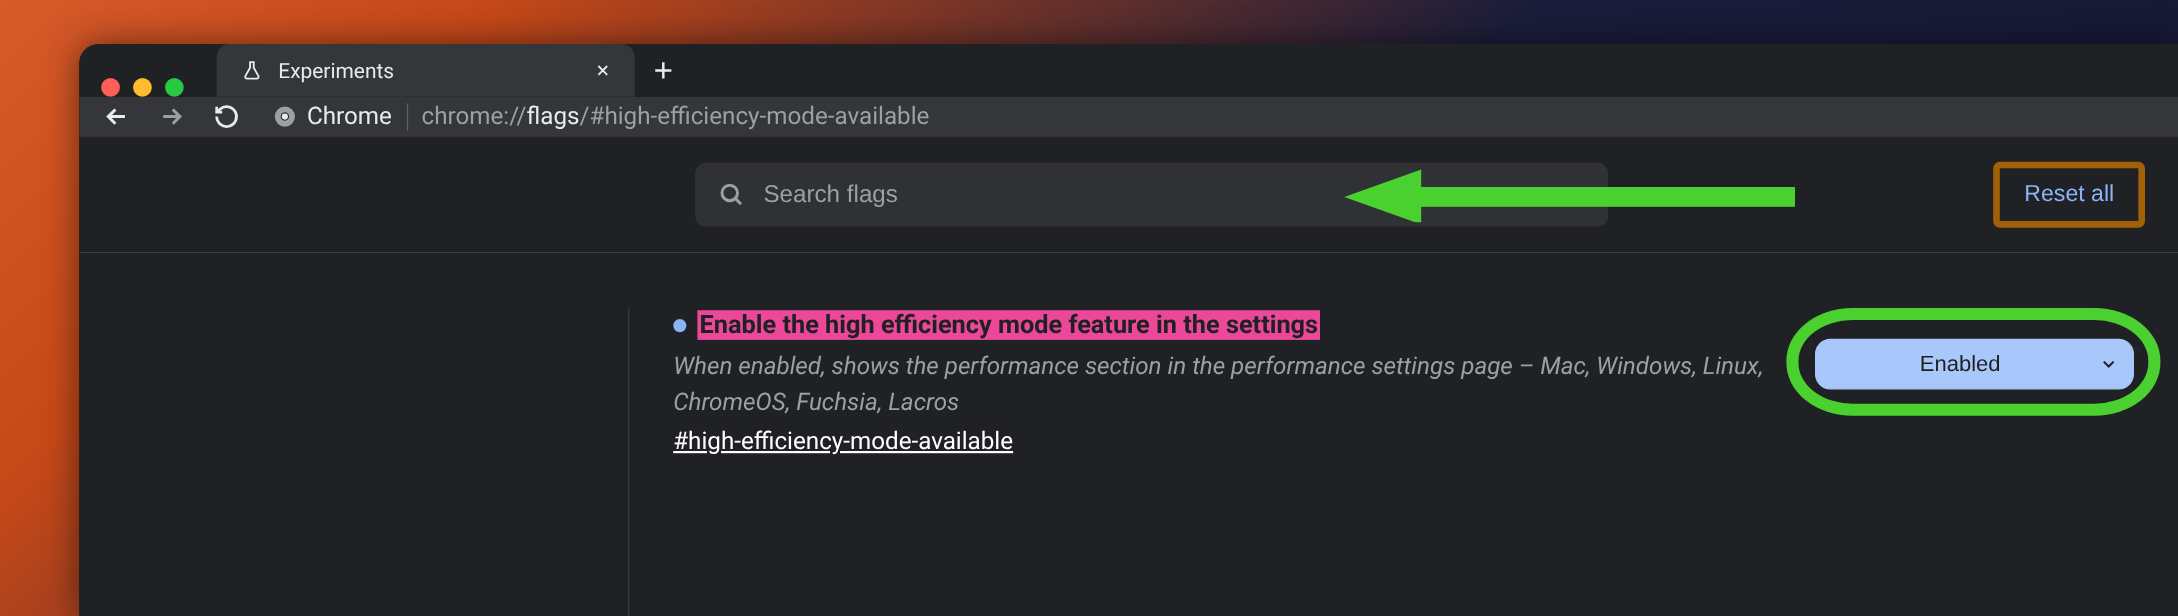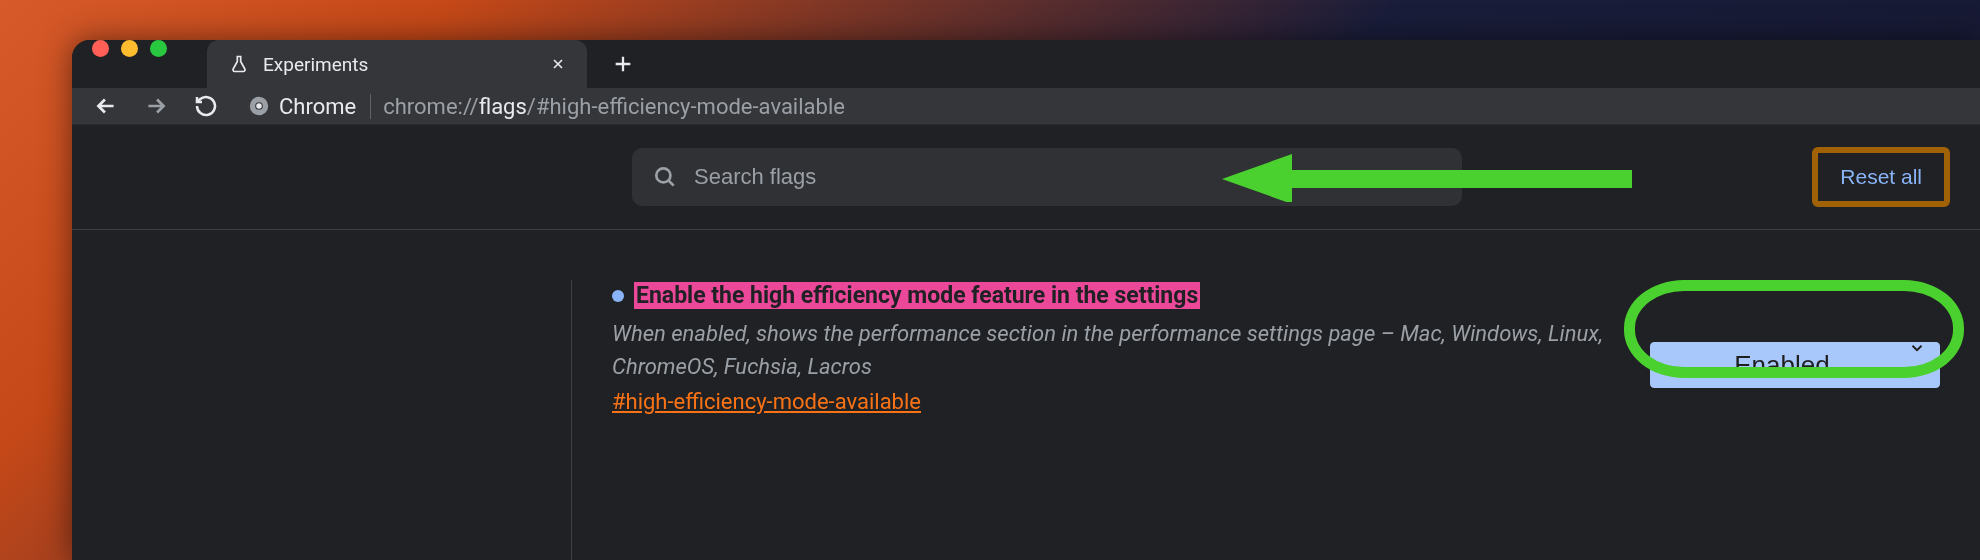--- a/index.html
+++ b/index.html
@@ -20,23 +20,23 @@
     border-top-left-radius: 18px;
     box-shadow: 0 0 30px rgba(0,0,0,0.5);
     overflow: hidden;
     display: flex;
     flex-direction: column;
   }
   .titlebar {
     height: 62px;
     background: #202124;
     display: flex;
-    align-items: flex-start;
+    align-items: flex-end;
     padding-left: 20px;
-    gap: 10px;
+    gap: 0;
     position: relative;
   }
   .traffic-lights { display: flex; gap: 12px; align-items: center; margin-right: 30px; }
   .tl { width: 17px; height: 17px; border-radius: 50%; }
   .tl.red { background: #ff5f57; }
   .tl.yellow { background: #febc2e; }
   .tl.green { background: #28c840; }
   .tab {
     background: #35363a;
     height: 48px;
@@ -163,21 +163,21 @@
   }
   .flag-desc {
     color: #9aa0a6;
     font-size: 22px;
     line-height: 1.5;
     margin-top: 8px;
     max-width: 1050px;
     font-style: italic;
   }
   .flag-anchor {
-    color: #f97316;
+    color: #ffffff;
     text-decoration: underline;
     font-size: 22px;
     margin-top: 6px;
     display: inline-block;
   }
   .select-wrap {
     position: absolute;
     right: 40px;
     top: 78px;
   }
@@ -190,27 +190,26 @@
     border: 11px solid #4bd12f;
     border-radius: 60px / 48px;
     pointer-events: none;
   }
   .flag-select {
     width: 290px;
     height: 46px;
     background: #a8c7fa;
     color: #1f1f1f;
     border: 1px solid #a8c7fa;
-    border-radius: 4px;
-    font-size: 26px;
+    border-radius: 14px;
+    font-size: 20px;
     padding: 0 44px 0 18px;
     appearance: none;
     cursor: pointer;
     text-align: center;
-    margin-top: 34px;
   }
   .select-chevron {
     position: absolute;
     right: 14px; top: 50%; transform: translateY(-50%);
     pointer-events: none;
     color: #1f1f1f;
   }
   .arrow-annot {
     position: absolute;
     left: 1150px;

